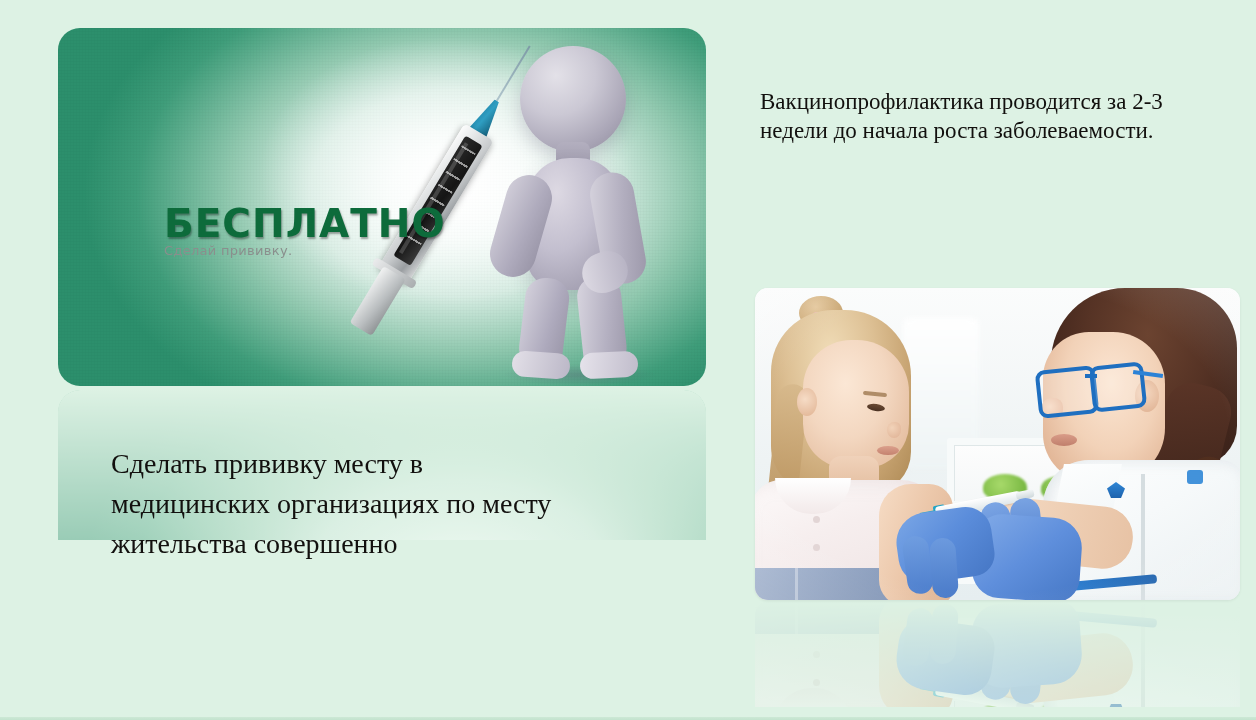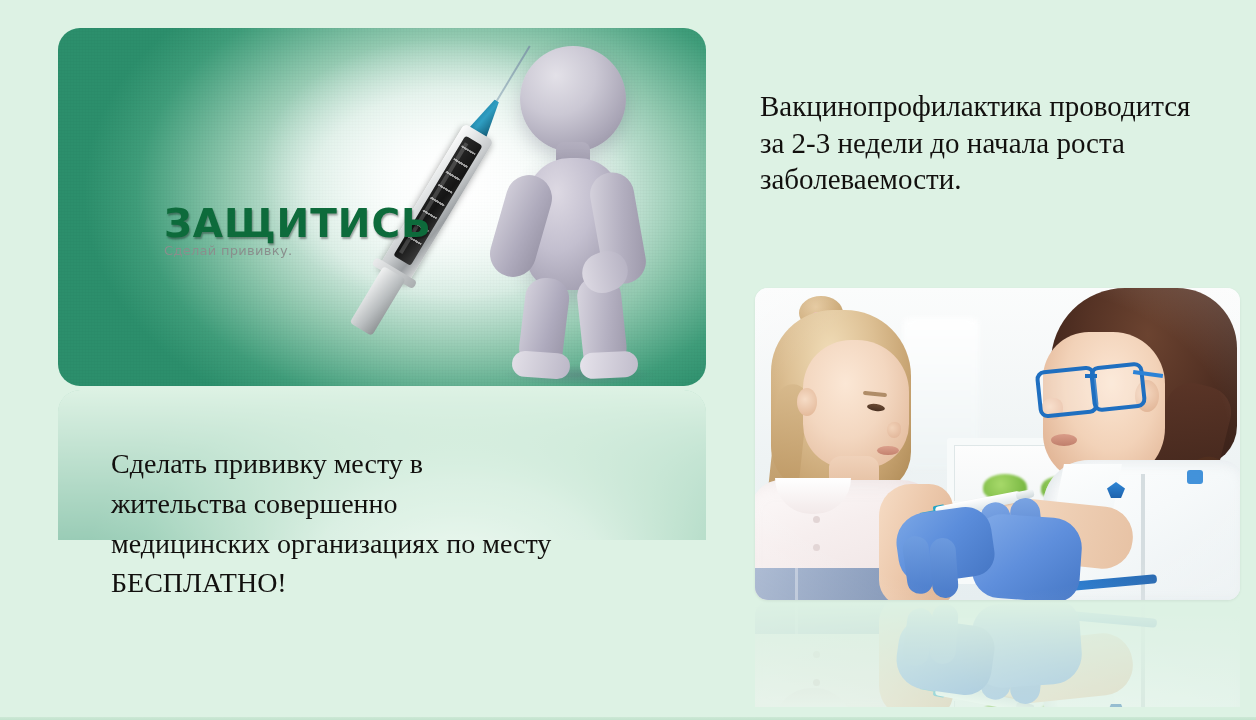--- a/index.html
+++ b/index.html
@@ -226,21 +226,21 @@
 
   
   .photo-reflect{position:absolute;left:755px;top:602px;width:485px;height:105px;
     overflow:hidden;opacity:.40;transform:scaleY(-1);pointer-events:none;}
   .photo-reflect .rinner{position:absolute;left:0;bottom:0;width:485px;height:312px;}
   .photo-reflect .rfade{position:absolute;inset:0;
     background:linear-gradient(0deg, rgba(221,242,228,1) 0%, rgba(221,242,228,.58) 45%, rgba(221,242,228,.06) 100%);}
 
   
   .text-top{position:absolute;left:760px;top:88px;width:440px;
-    font-size:29px;line-height:1.26;color:#12100e;}
+    font-size:23px;line-height:1.26;color:#12100e;}
   .text-bottom{position:absolute;left:111px;top:444px;width:560px;
     font-size:28px;line-height:1.42;color:#12100e;}
   .text-bottom .ln{display:block;}
 </style>
 </head>
 <body>
 
 <div class="slide">
 
   <div class="poster-reflect">
@@ -271,21 +271,21 @@
           <div class="fig-leg-l"></div>
           <div class="fig-leg-r"></div>
           <div class="fig-foot-l"></div>
           <div class="fig-foot-r"></div>
           <div class="fig-arm-l"></div>
           <div class="fig-hand"></div>
         </div>
       </div>
 
       <div class="poster-text">
-        <div class="hl-1">ЗАЩИТИСЬ</div>
+        <div class="hl-1">БЕСПЛАТНО</div>
         <div class="hl-3">Сделай прививку.</div>
       </div>
     </div>
   </div>
 
   <div class="photo-reflect">
     <div class="rinner">
       <div class="photo">
         <div class="ph-bg"></div>
 
@@ -392,19 +392,18 @@
       <div class="gl-f1"></div>
       <div class="gl-f2"></div>
       <div class="ph-vign"></div>
     </div>
   </div>
 
   <div class="text-top">Вакцинопрофилактика проводится за 2-3 недели до начала роста заболеваемости.</div>
 
   <div class="text-bottom">
     <span class="ln">Сделать прививку месту в</span>
+    <span class="ln">медицинских организациях по месту</span>
     <span class="ln">жительства совершенно</span>
-    <span class="ln">медицинских организациях по месту</span>
-    <span class="ln">БЕСПЛАТНО!</span>
   </div>
 
   <div class="slide-bottom-rule"></div>
 </div>
 
 </body></html>

